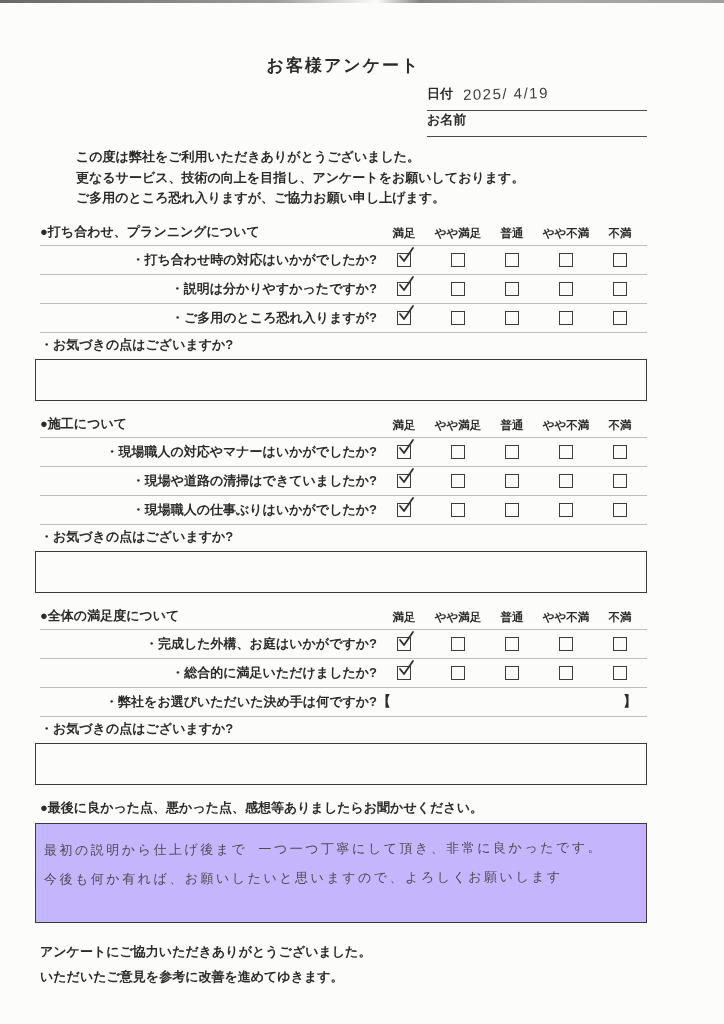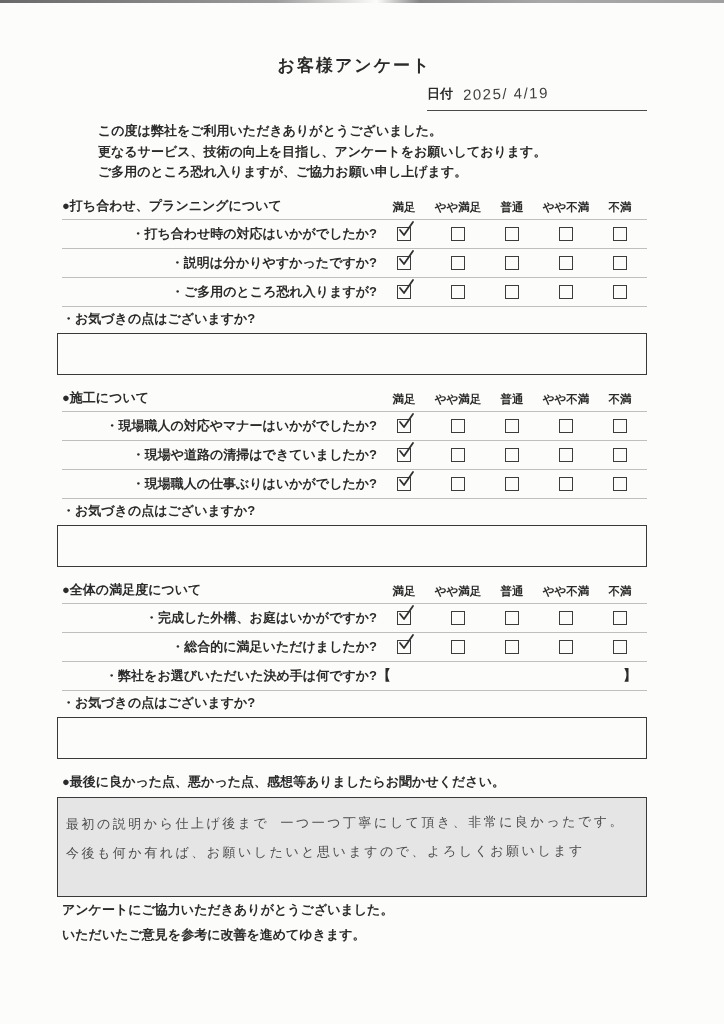--- a/index.html
+++ b/index.html
@@ -7,21 +7,21 @@
     width:724px;height:1024px;
     background:#e9e9e9;
     font-family:"Liberation Sans","DejaVu Sans",sans-serif;
     -webkit-font-smoothing:antialiased;
   }
   .page{
     position:relative;
     width:724px;height:1024px;
     background:#fcfcfb;
     box-sizing:border-box;
-    padding:0 77px 0 62px;
+    padding:0 77px 0 40px;
     overflow:hidden;
     color:#2b2b2b;
   }
   
   .scan-edge{
     position:absolute;top:0;left:0;width:724px;height:3px;
     background:linear-gradient(to right,
       #4f4f4f 0%, #6a6a6a 18%, #8a8a8a 38%, rgba(150,150,150,0) 52%,
       #707070 58%, #9a9a9a 75%, #8f8f8f 100%);
     opacity:.85;
@@ -68,42 +68,46 @@
   .notes-label{margin-top:3px;height:21px;font-size:13px;font-weight:700;}
   .notes-box{
     border:1.5px solid #3a3a3a;height:40px;margin-top:2px;margin-left:-5px;
     background:#fcfcfb;
   }
   
   .final-head{font-size:13px;font-weight:700;}
   .comments-box{
     border:1.5px solid #3a3a3a;height:100px;margin-top:6px;margin-left:-5px;
     box-sizing:border-box;padding:10px 8px;
-    background:#e5e5e5;
+    background:#c4b5fd;
   }
   .hand-line{
     font-size:13px;color:#4c4c4c;
     letter-spacing:2.5px;word-spacing:5px;
     line-height:29px;white-space:nowrap;
     transform:rotate(-.3deg);
   }
-  .closing{font-size:13px;font-weight:700;line-height:25px;}
+  .closing{margin-top:16px;font-size:13px;font-weight:700;line-height:25px;}
 </style>
 </head>
 <body>
 
 <div class="page">
   <div class="scan-edge"></div>
 
   <div class="title">お客様アンケート</div>
 
   <div class="meta">
     <div class="meta-row">
       <span class="meta-label">日付</span>
       <span class="hand">2025/ 4/19</span>
+    </div>
+    <div class="meta-row">
+      <span class="meta-label">お名前</span>
+      <span class="hand"></span>
     </div>
   </div>
 
   <div class="intro">
     <div>この度は弊社をご利用いただきありがとうございました。</div>
     <div>更なるサービス、技術の向上を目指し、アンケートをお願いしております。</div>
     <div>ご多用のところ恐れ入りますが、ご協力お願い申し上げます。</div>
   </div>
 
   <div class="section">

